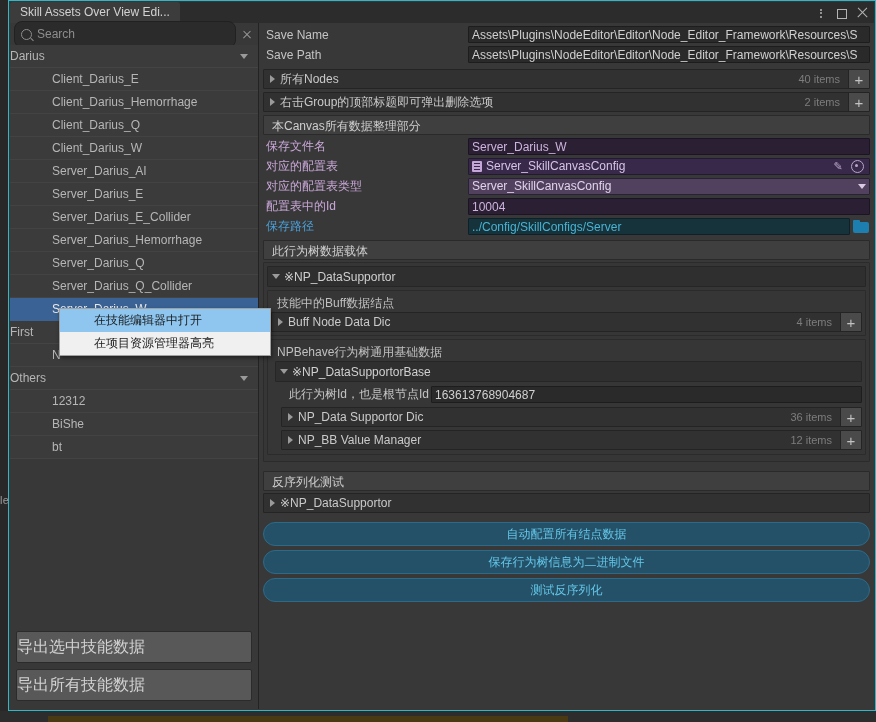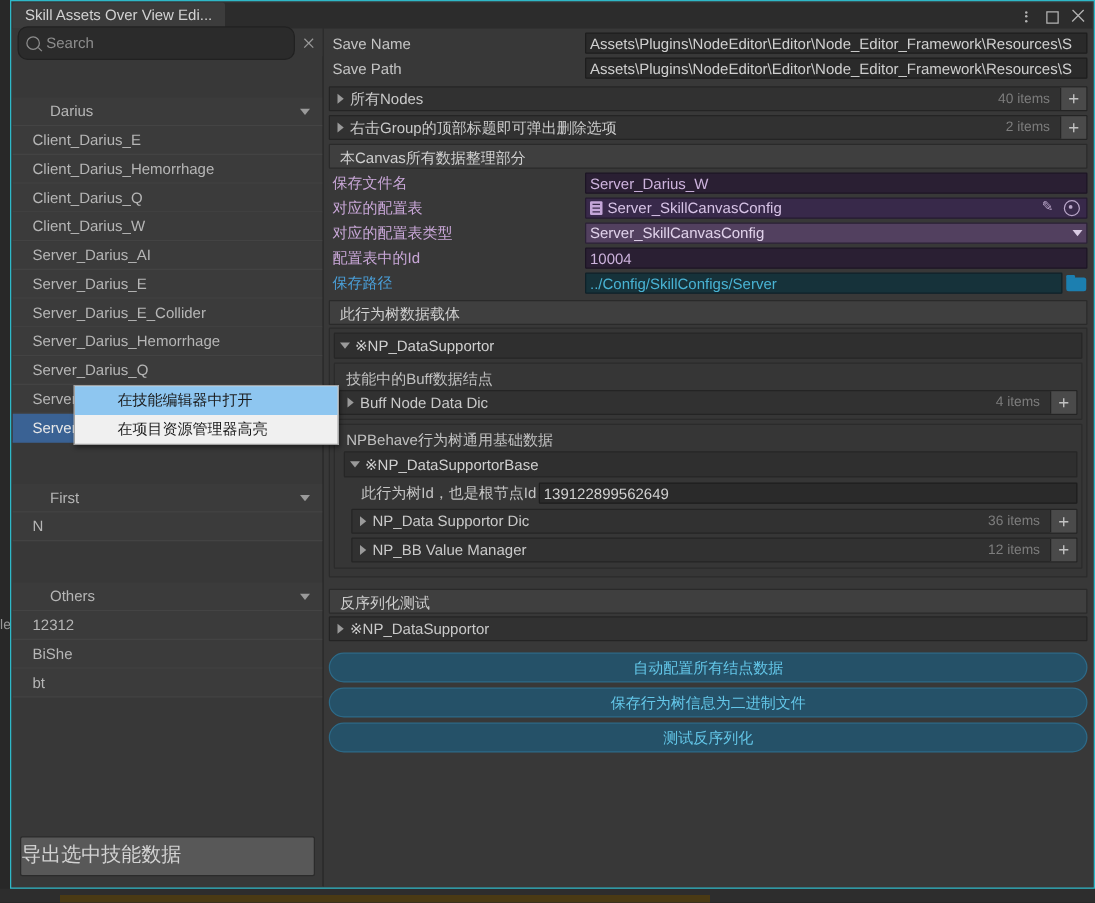--- a/index.html
+++ b/index.html
@@ -101,32 +101,32 @@
     width: 14px; height: 14px; margin-left: 4px; position: relative; flex:none;
   }
   .search-clear::before, .search-clear::after {
     content:''; position:absolute; left: 2px; top: 6.5px; width: 10px; height: 1.2px; background: #9a9a9a;
   }
   .search-clear::before { transform: rotate(45deg); }
   .search-clear::after { transform: rotate(-45deg); }
 
   .tree { position: absolute; left: 0; top: 22px; right: 0; bottom: 86px; overflow: hidden; }
   .grp {
-    height: 22px; line-height: 22px; padding-left: 30px;
+    height: 22px; line-height: 22px; padding-left: 0;
     color: #b6b6b6; font-size: 12px;
     border-bottom: 1px solid #444444;
-    position: relative; background: #3b3b3b; margin-top: 33px;
+    position: relative; background: #3b3b3b;
   }
   .grp .caret {
     position: absolute; right: 10px; top: 9px;
     width: 0; height: 0; border-left: 4px solid transparent; border-right: 4px solid transparent;
     border-top: 5px solid #9a9a9a;
   }
   .itm {
-    height: 22px; line-height: 22px; padding-left: 16px;
+    height: 22px; line-height: 22px; padding-left: 42px;
     color: #b6b6b6; font-size: 12px;
     border-bottom: 1px solid #434343;
     background: #3b3b3b;
   }
   .itm.sel { background: #3a6294; color: #e8e8e8; border-bottom-color: #3a6294; }
 
   .left-buttons { position: absolute; left: 6px; right: 6px; bottom: 8px; }
   .lbtn {
     height: 30px; line-height: 30px; 
     background: #585858; border: 1px solid #2b2b2b; border-radius: 2px;
@@ -316,20 +316,21 @@
           <span>Others</span>
           <span class="caret"></span>
         </div>
         <div class="itm">12312</div>
         <div class="itm">BiShe</div>
         <div class="itm">bt</div>
       </div>
 
       <div class="left-buttons">
         <div class="lbtn">导出选中技能数据</div>
+        <div class="lbtn">导出所有技能数据</div>
       </div>
     </div>
 
     <div class="ctxmenu">
       <div class="ctxitem hl">在技能编辑器中打开</div>
       <div class="ctxitem">在项目资源管理器高亮</div>
     </div>
 
     <div class="right-panel">
       <div class="rp-pad">
@@ -429,21 +430,21 @@
 
             <div class="obj-header" style="margin-left:4px">
               <div class="foldout">
                     <div class="tri-down"></div>
                   </div>
               <div class="list-label">※NP_DataSupportorBase</div>
             </div>
 
             <div class="inline-row">
               <div class="inline-label">此行为树Id，也是根节点Id</div>
-              <div class="inline-input">139122899562649</div>
+              <div class="inline-input">163613768904687</div>
             </div>
 
             <div class="list-row" style="margin-left:10px">
               <div class="foldout">
                     <div class="tri-right"></div>
                   </div>
               <div class="list-label">NP_Data Supportor Dic</div>
               <div class="items-count">36 items</div>
               <div class="plus-btn">+</div>
             </div>

